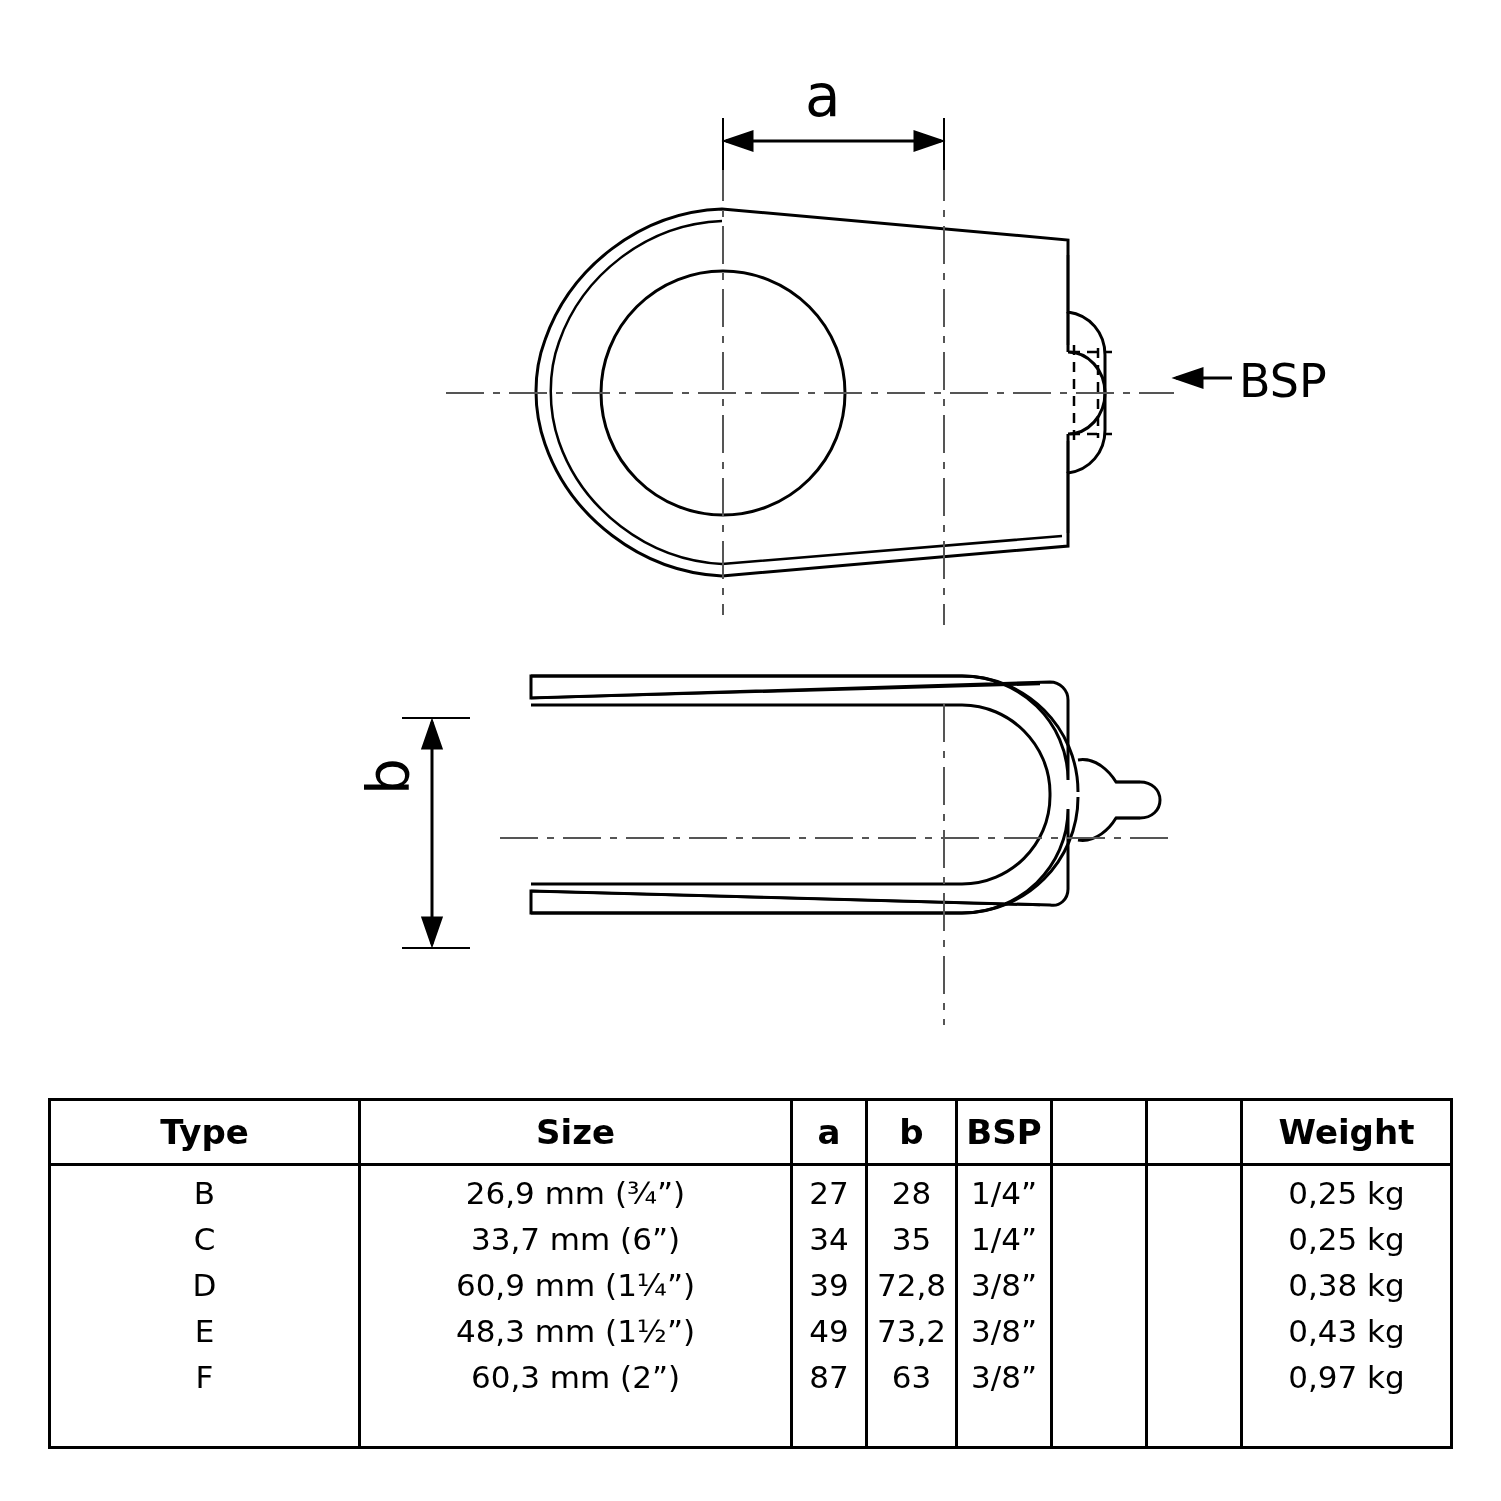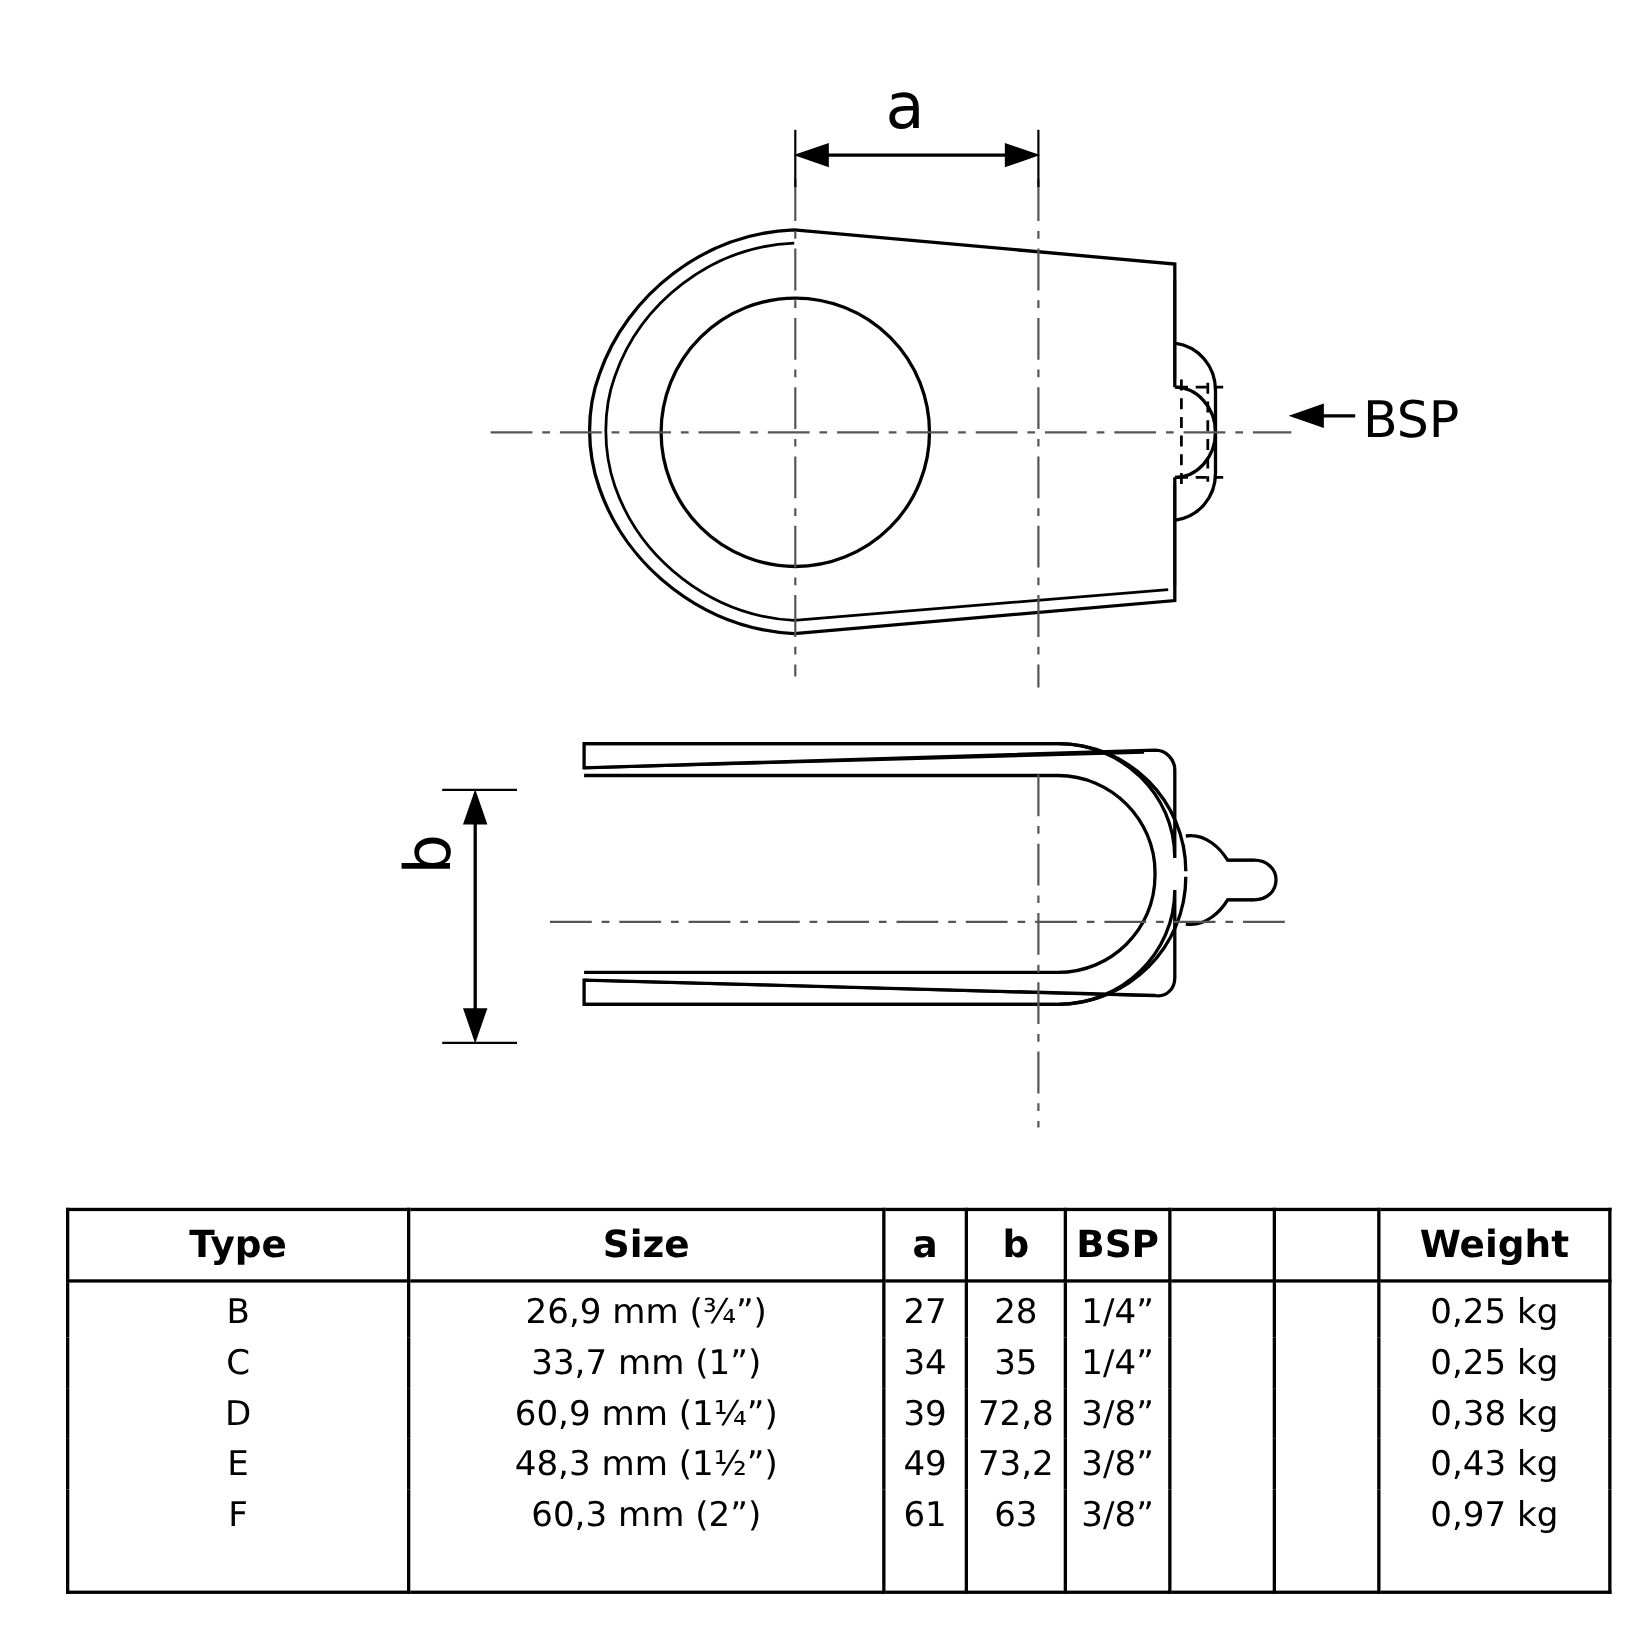--- a/index.html
+++ b/index.html
@@ -48,21 +48,21 @@
   }
   #label-bsp {
     left: 1239px;
     top: 354px;
     font-size: 46px;
   }
 
   
   #table-wrap {
     position: absolute;
-    left: 60px;
+    left: 48px;
     top: 1098px;
     width: 1186px;
   }
   table.spec {
     border-collapse: collapse;
     width: 1402px;
     table-layout: fixed;
     font-size: 31px;
   }
   table.spec th, table.spec td {
@@ -265,21 +265,21 @@
           <td>26,9 mm (¾”)</td>
           <td class="num-right">27</td>
           <td class="num-right">28</td>
           <td>1/4”</td>
           <td></td>
           <td></td>
           <td class="pad-r">0,25 kg</td>
         </tr>
         <tr>
           <td>C</td>
-          <td>33,7 mm (1”)</td>
+          <td>33,7 mm (6”)</td>
           <td class="num-right">34</td>
           <td class="num-right">35</td>
           <td>1/4”</td>
           <td></td>
           <td></td>
           <td class="pad-r">0,25 kg</td>
         </tr>
         <tr>
           <td>D</td>
           <td>60,9 mm (1¼”)</td>
@@ -296,21 +296,21 @@
           <td class="num-right">49</td>
           <td class="num-right">73,2</td>
           <td>3/8”</td>
           <td></td>
           <td></td>
           <td class="pad-r">0,43 kg</td>
         </tr>
         <tr>
           <td>F</td>
           <td>60,3 mm (2”)</td>
-          <td class="num-right">61</td>
+          <td class="num-right">87</td>
           <td class="num-right">63</td>
           <td>3/8”</td>
           <td></td>
           <td></td>
           <td class="pad-r">0,97 kg</td>
         </tr>
         <tr class="filler">
           <td></td>
           <td></td>
           <td></td>

